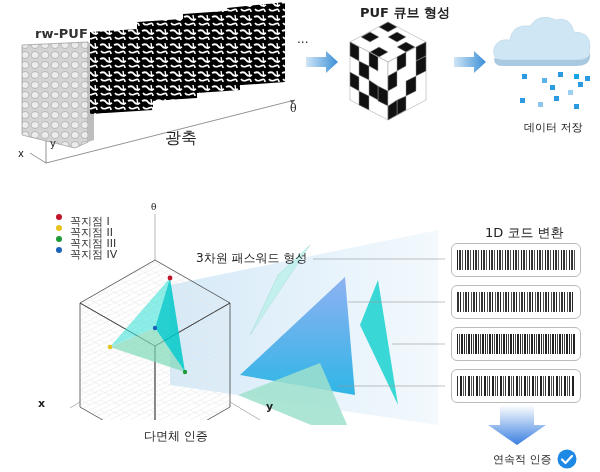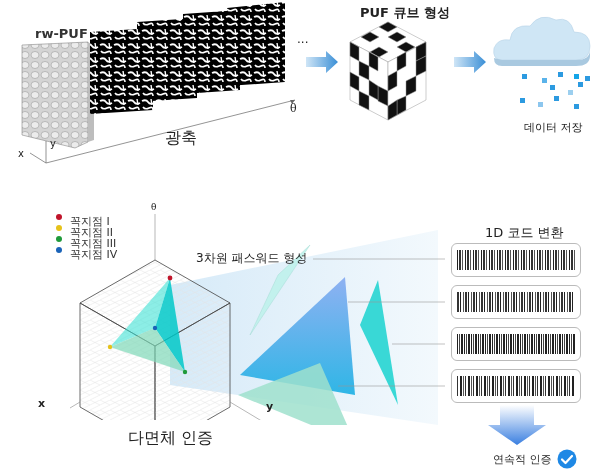--- a/index.html
+++ b/index.html
@@ -193,21 +193,21 @@
     <circle cx="40" cy="147" r="2.2" fill="#e6c21a"></circle>
     <circle cx="115" cy="172" r="2.2" fill="#1f9a3a"></circle>
     <circle cx="85" cy="128" r="2.2" fill="#1a63b8"></circle>
 
     <line x1="10" y1="207" x2="-25" y2="228" stroke="#888" stroke-width="0.6" transform="translate(0,-5)"></line>
     <line x1="160" y1="207" x2="195" y2="228" stroke="#888" stroke-width="0.6" transform="translate(0,-5)"></line>
   </svg>
   <div class="abs label" style="left:151px;top:202px;font-family:'DejaVu Serif',serif;font-size:9px">θ</div>
   <div class="abs label" style="left:38px;top:397px;font-size:11px;font-weight:bold">x</div>
   <div class="abs label" style="left:266px;top:400px;font-size:11px;font-weight:bold">y</div>
-  <div class="abs label" style="left:128px;top:428px;font-size:16px">다면체 인증</div>
+  <div class="abs label" style="left:144px;top:428px;font-size:12px">다면체 인증</div>
 
   <div class="abs label" style="left:485px;top:224px;font-size:13px">1D 코드 변환</div>
 
   <div class="barcode-box" style="top:243px">
       <div class="barcode" style="background:repeating-linear-gradient(90deg,#222 0 1px,#fff 1px 2px,#333 2px 4px,#fff 4px 5px,#555 5px 6px,#fff 6px 8px);"></div>
     </div>
   <div class="barcode-box" style="top:285px">
       <div class="barcode" style="background:repeating-linear-gradient(90deg,#333 0 2px,#fff 2px 3px,#222 3px 4px,#fff 4px 6px,#555 6px 7px,#fff 7px 8px);"></div>
     </div>
   <div class="barcode-box" style="top:327px">

